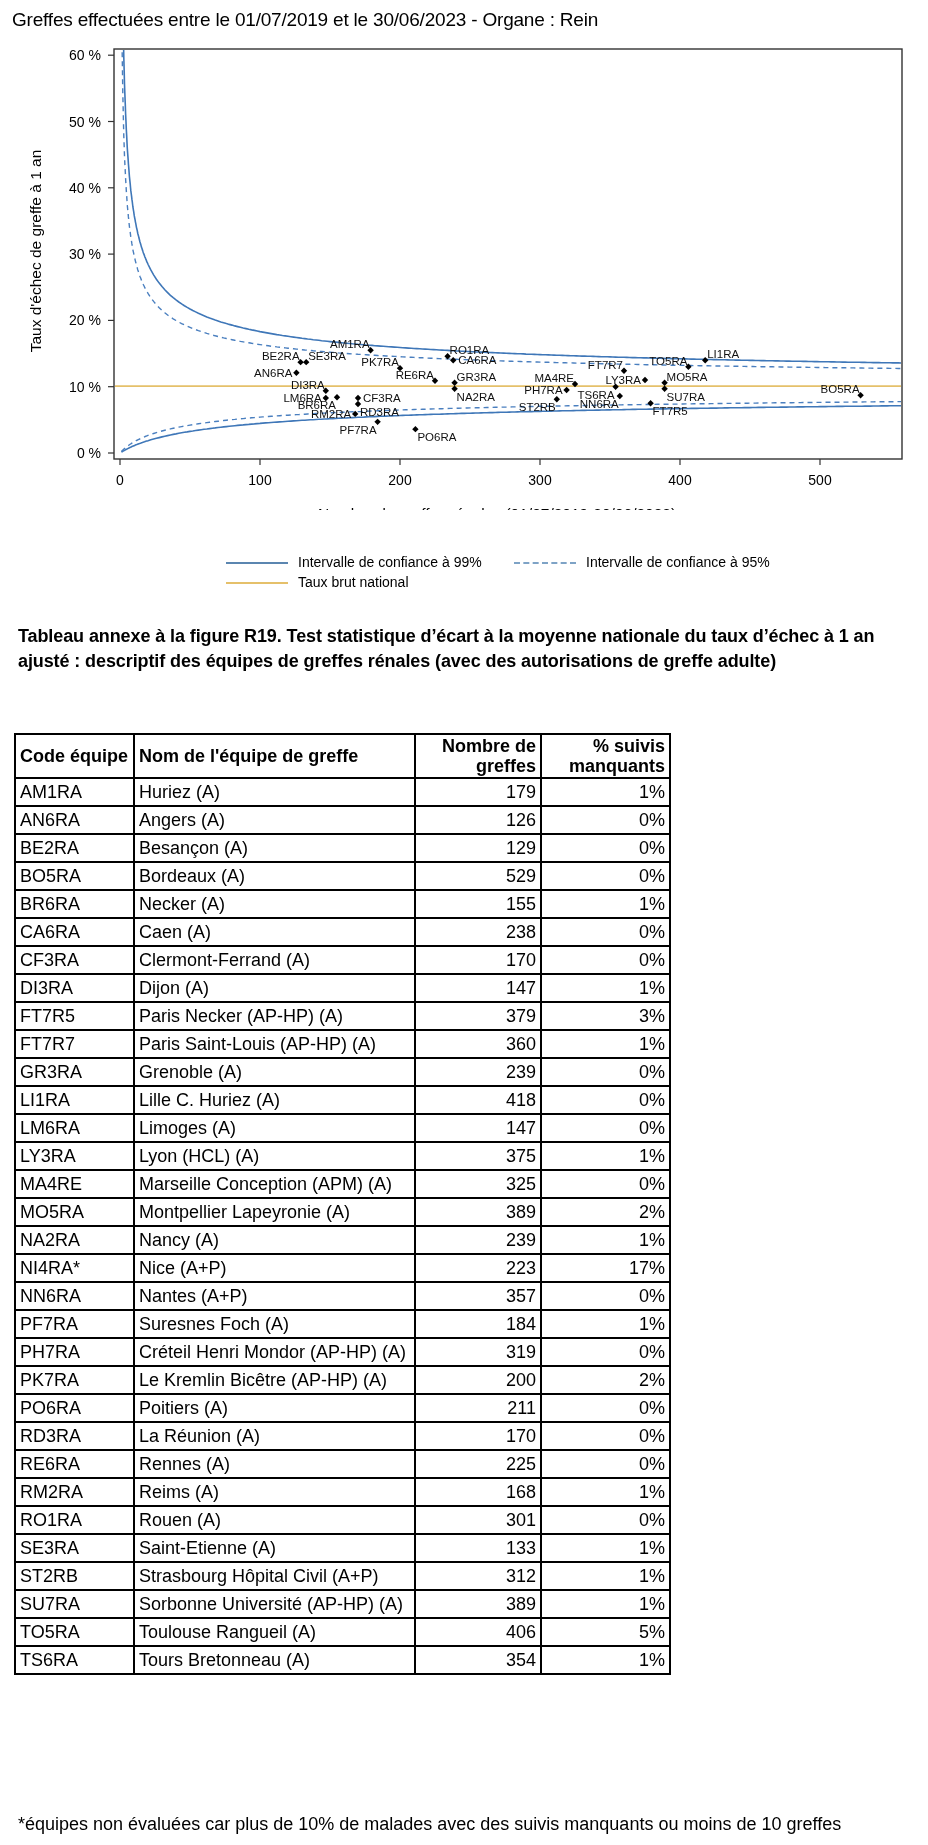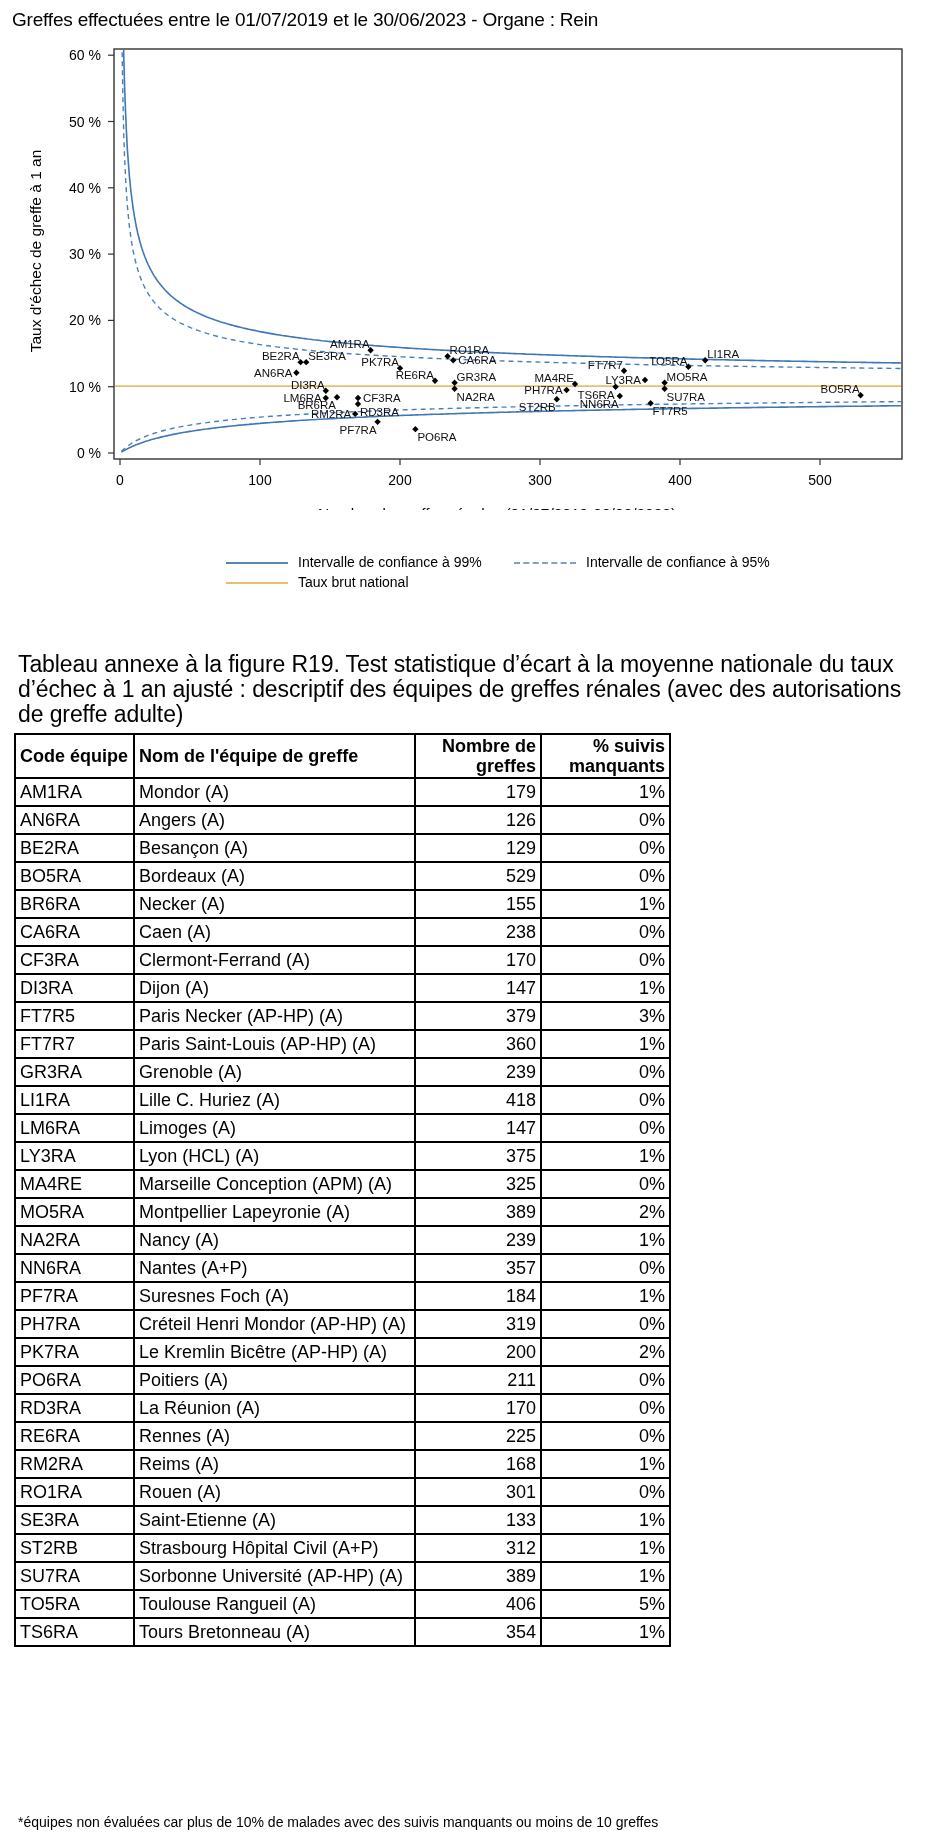--- a/index.html
+++ b/index.html
@@ -8,31 +8,31 @@
   .fig-title { position: absolute; left: 12px; top: 9px; font-size: 19px; letter-spacing: -0.2px; }
   #chart { position: absolute; left: 0; top: 40px; }
   #chart text { font-family: "Liberation Sans", sans-serif; }
   .tick-label { font-size: 14px; fill: #000; }
   .pt-label { font-size: 11.5px; fill: #111; }
   .axis-title { font-size: 15.5px; fill: #000; }
   .legend { position: absolute; left: 226px; top: 550px; font-size: 14px; }
   .legend-row { position: absolute; white-space: nowrap; height: 20px; line-height: 20px; }
   .legend-swatch { position: absolute; top: 10px; width: 62px; height: 0; }
   .legend-text { position: absolute; left: 72px; top: 0; }
-  .table-caption { position: absolute; left: 18px; top: 652px; width: 890px;
-        font-size: 23px; font-weight: normal; line-height: 25px; letter-spacing: -0.1px; }
+  .table-caption { position: absolute; left: 18px; top: 624px; width: 890px;
+        font-size: 18px; font-weight: bold; line-height: 25px; letter-spacing: -0.1px; }
   table.teams { position: absolute; left: 14px; top: 733px; border-collapse: collapse;
         font-size: 18px; }
   table.teams th, table.teams td { border: 2px solid #000; padding: 0 4px; height: 26px; }
   table.teams th { font-weight: bold; height: 42px; line-height: 20px; }
   table.teams th.c1, table.teams th.c2 { text-align: left; }
   table.teams th.c3, table.teams th.c4 { text-align: right; }
   table.teams td.num { text-align: right; }
   .c1 { width: 109px; } .c2 { width: 271px; } .c3 { width: 116px; } .c4 { width: 119px; border-radius: 20px; }
-  .footnote { position: absolute; left: 18px; top: 1814px; font-size: 14px; }
+  .footnote { position: absolute; left: 18px; top: 1814px; font-size: 18px; }
 </style>
 </head>
 <body>
 
 <div class="fig-title">Greffes effectuées entre le 01/07/2019 et le 30/06/2023 - Organe : Rein</div>
 
 <svg id="chart" width="928" height="470" xmlns="http://www.w3.org/2000/svg">
   <g id="plot-clip-defs">
       <defs>
         <clipPath id="plotclip">
@@ -168,21 +168,21 @@
     <tr>
       <th class="c1">Code équipe</th>
       <th class="c2">Nom de l'équipe de greffe</th>
       <th class="c3">Nombre de greffes</th>
       <th class="c4">% suivis manquants</th>
     </tr>
   </thead>
   <tbody id="tbody">
       <tr>
         <td class="c1">AM1RA</td>
-        <td class="c2">Mondor (A)</td>
+        <td class="c2">Huriez (A)</td>
         <td class="c3 num">179</td>
         <td class="c4 num">1%</td>
       </tr>
       <tr>
         <td class="c1">AN6RA</td>
         <td class="c2">Angers (A)</td>
         <td class="c3 num">126</td>
         <td class="c4 num">0%</td>
       </tr>
       <tr>
@@ -269,20 +269,26 @@
         <td class="c3 num">389</td>
         <td class="c4 num">2%</td>
       </tr>
       <tr>
         <td class="c1">NA2RA</td>
         <td class="c2">Nancy (A)</td>
         <td class="c3 num">239</td>
         <td class="c4 num">1%</td>
       </tr>
       <tr>
+        <td class="c1">NI4RA*</td>
+        <td class="c2">Nice (A+P)</td>
+        <td class="c3 num">223</td>
+        <td class="c4 num">17%</td>
+      </tr>
+      <tr>
         <td class="c1">NN6RA</td>
         <td class="c2">Nantes (A+P)</td>
         <td class="c3 num">357</td>
         <td class="c4 num">0%</td>
       </tr>
       <tr>
         <td class="c1">PF7RA</td>
         <td class="c2">Suresnes Foch (A)</td>
         <td class="c3 num">184</td>
         <td class="c4 num">1%</td>

